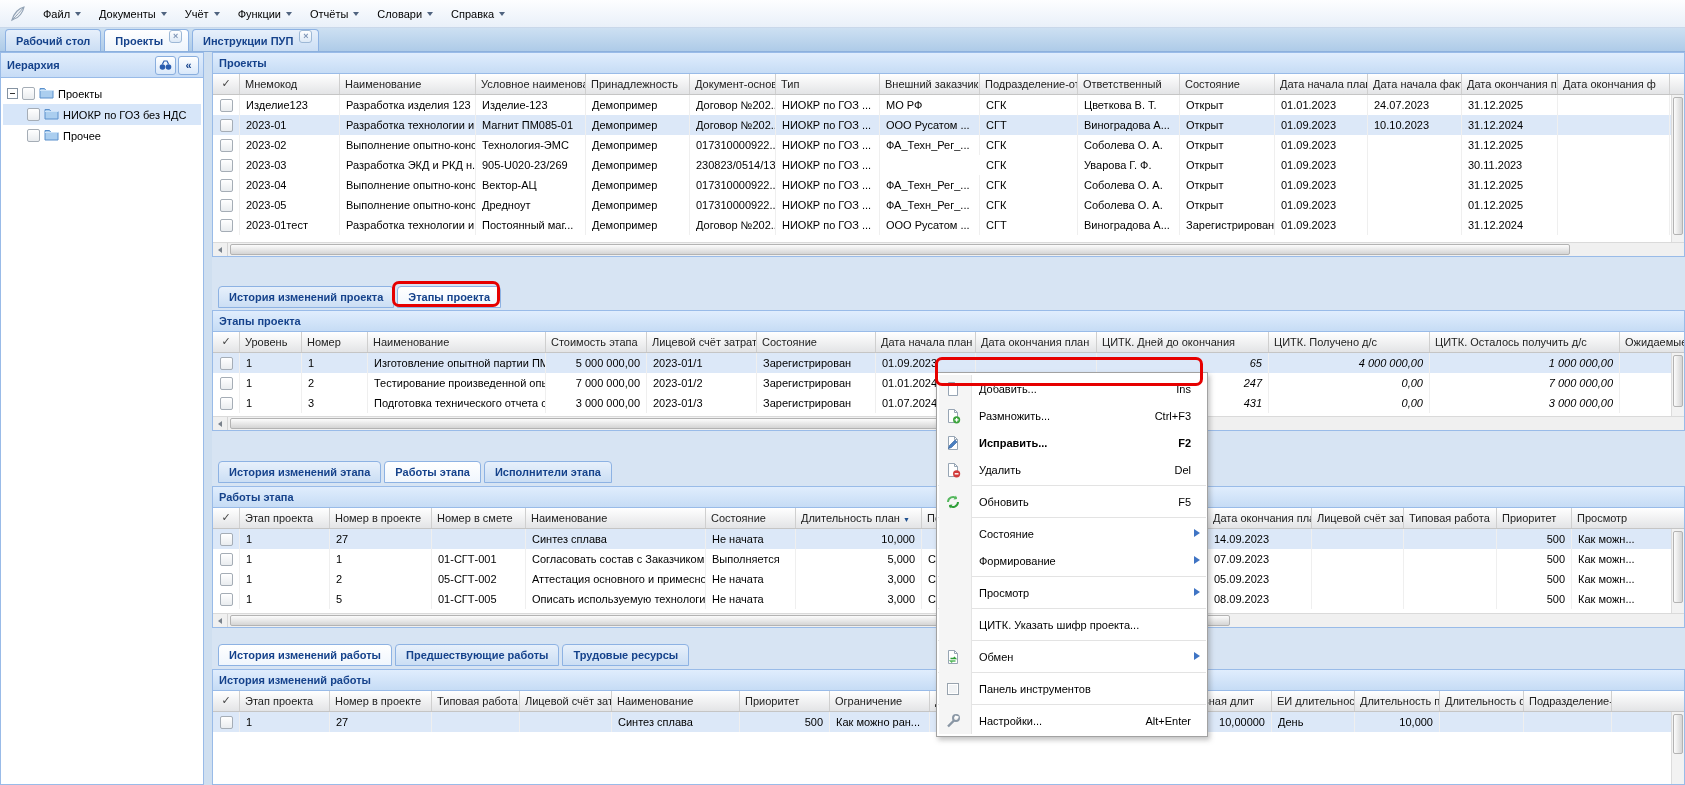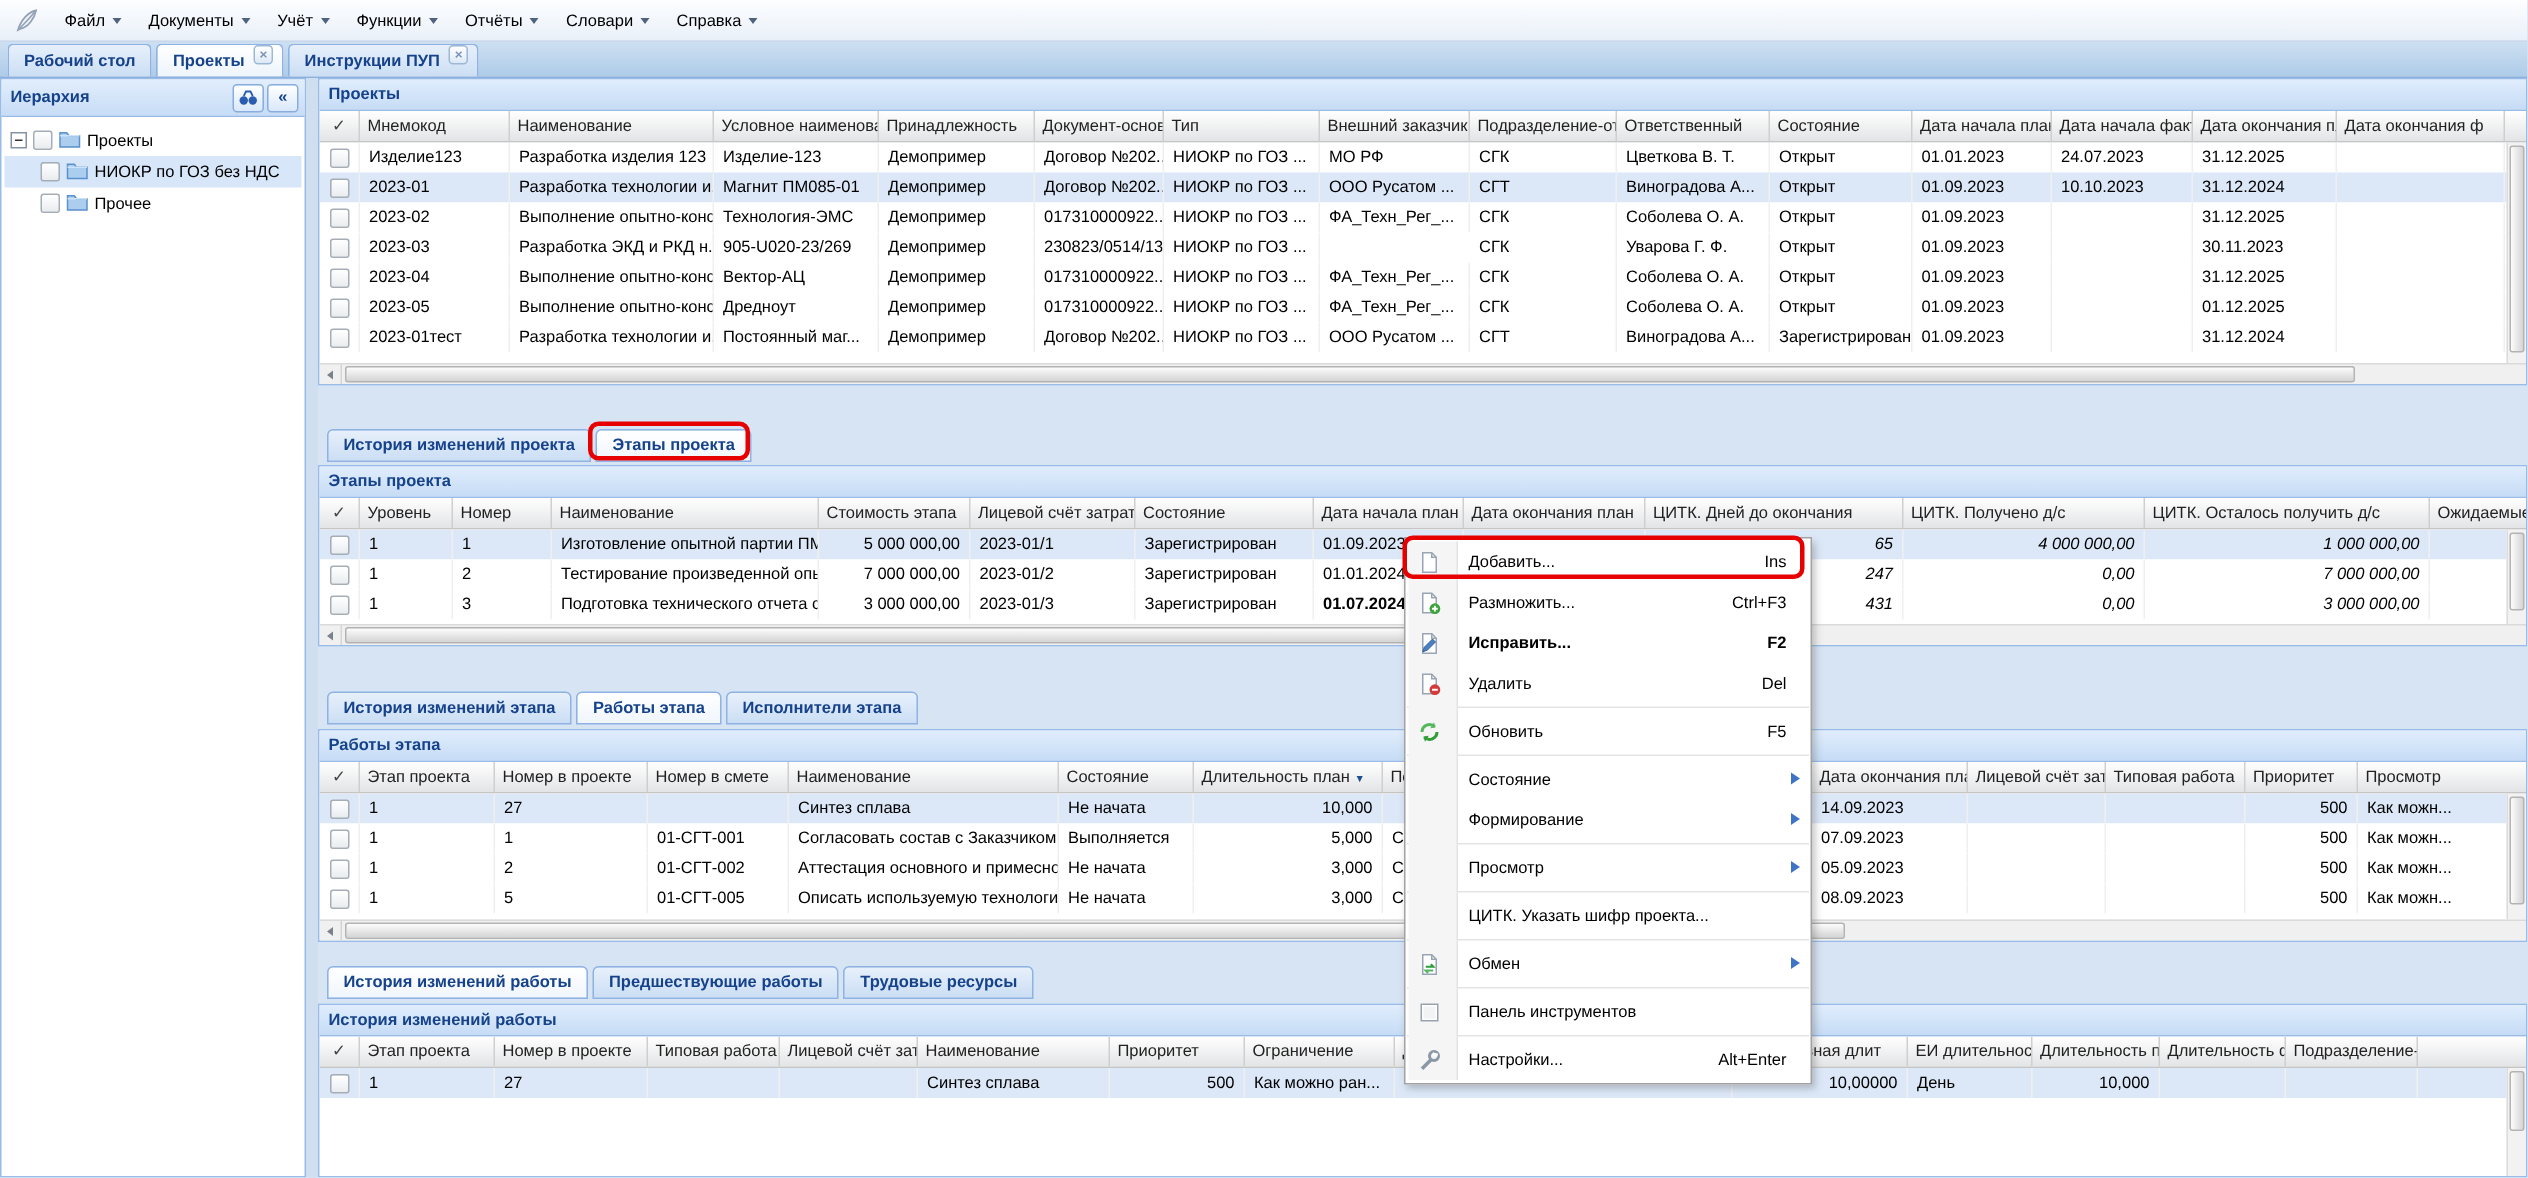--- a/index.html
+++ b/index.html
@@ -79,21 +79,21 @@
   .vscroll { width:13px; flex:none; background:#f2f2f2; border-left:1px solid #dcdcdc; position:relative; }
   .vs-thumb { position:absolute; left:1px; width:10px; background:linear-gradient(90deg,#fcfcfc,#d4d4d4);
     border:1px solid #b3b3b3; border-radius:2px; }
   
   .substrip { height:25px; flex:none; display:flex; align-items:flex-end; gap:3px; padding-left:6px; }
   .subtab { height:22px; border:1px solid #8db2e3; border-radius:4px 4px 0 0;
     background:linear-gradient(#e7f0fb,#cbdef4); color:#15428b; font-weight:bold;
     padding:0 10px; display:flex; align-items:center; }
   .subtab.active { background:linear-gradient(#ffffff,#f0f6fd); }
   
-  .ctx { position:absolute; left:936px; top:358px; width:272px; background:#fff; border:1px solid #a2a2a2;
+  .ctx { position:absolute; left:936px; top:372px; width:272px; background:#fff; border:1px solid #a2a2a2;
     box-shadow:2px 3px 5px rgba(80,80,80,.35); padding:2px 0; z-index:50; }
   .ctx::before { content:""; position:absolute; left:2px; top:2px; bottom:2px; width:32px;
     background:#f5f5f5; border-right:1px solid #e4e4e4; }
   .ctx-item { height:27px; display:flex; align-items:center; position:relative; }
   .ctx-icon { width:32px; flex:none; display:flex; align-items:center; justify-content:center; z-index:1; }
   .ctx-label { flex:1; padding-left:10px; z-index:1; }
   .ctx-item.bold .ctx-label, .ctx-item.bold .ctx-sc { font-weight:bold; }
   .ctx-sc { padding-right:16px; z-index:1; }
   .ctx-arrow { position:absolute; right:7px; top:9px; width:0; height:0;
     border-left:6px solid #3f74c4; border-top:4px solid transparent; border-bottom:4px solid transparent; }
@@ -432,21 +432,21 @@
               <div class="grid-row">
                 <div class="cell checkcell" style="width: 27px;">
                   <span class="cb"></span>
                 </div>
                 <div class="cell" style="width: 62px;">1</div>
                 <div class="cell" style="width: 66px;">3</div>
                 <div class="cell" style="width: 178px;">Подготовка технического отчета с ...</div>
                 <div class="cell num" style="width: 101px;">3 000 000,00</div>
                 <div class="cell" style="width: 110px;">2023-01/3</div>
                 <div class="cell" style="width: 119px;">Зарегистрирован</div>
-                <div class="cell" style="width: 100px; font-weight: bold;">01.07.2024</div>
+                <div class="cell" style="width: 100px;">01.07.2024</div>
                 <div class="cell" style="width: 121px;"></div>
                 <div class="cell num italic" style="width: 172px;">431</div>
                 <div class="cell num italic" style="width: 161px;">0,00</div>
                 <div class="cell num italic" style="width: 190px;">3 000 000,00</div>
                 <div class="cell" style="width: 90px;"></div>
               </div>
             </div>
             <div class="vscroll">
               <div class="vs-thumb" style="top: 2px; height: 52px;"></div>
             </div>
@@ -524,21 +524,21 @@
                 <div class="cell" style="width: 93px;"></div>
                 <div class="cell num" style="width: 75px;">500</div>
                 <div class="cell" style="width: 113px;">Как можн...</div>
               </div>
               <div class="grid-row">
                 <div class="cell checkcell" style="width: 27px;">
                   <span class="cb"></span>
                 </div>
                 <div class="cell" style="width: 90px;">1</div>
                 <div class="cell" style="width: 102px;">2</div>
-                <div class="cell" style="width: 94px;">01-СГТ-002</div>
+                <div class="cell" style="width: 94px;">05-СГТ-002</div>
                 <div class="cell" style="width: 180px;">Аттестация основного и примесног...</div>
                 <div class="cell" style="width: 90px;">Не начата</div>
                 <div class="cell num" style="width: 126px;">3,000</div>
                 <div class="cell" style="width: 70px;">СГТ</div>
                 <div class="cell" style="width: 216px;"></div>
                 <div class="cell" style="width: 104px;">05.09.2023</div>
                 <div class="cell" style="width: 92px;"></div>
                 <div class="cell" style="width: 93px;"></div>
                 <div class="cell num" style="width: 75px;">500</div>
                 <div class="cell" style="width: 113px;">Как можн...</div>

